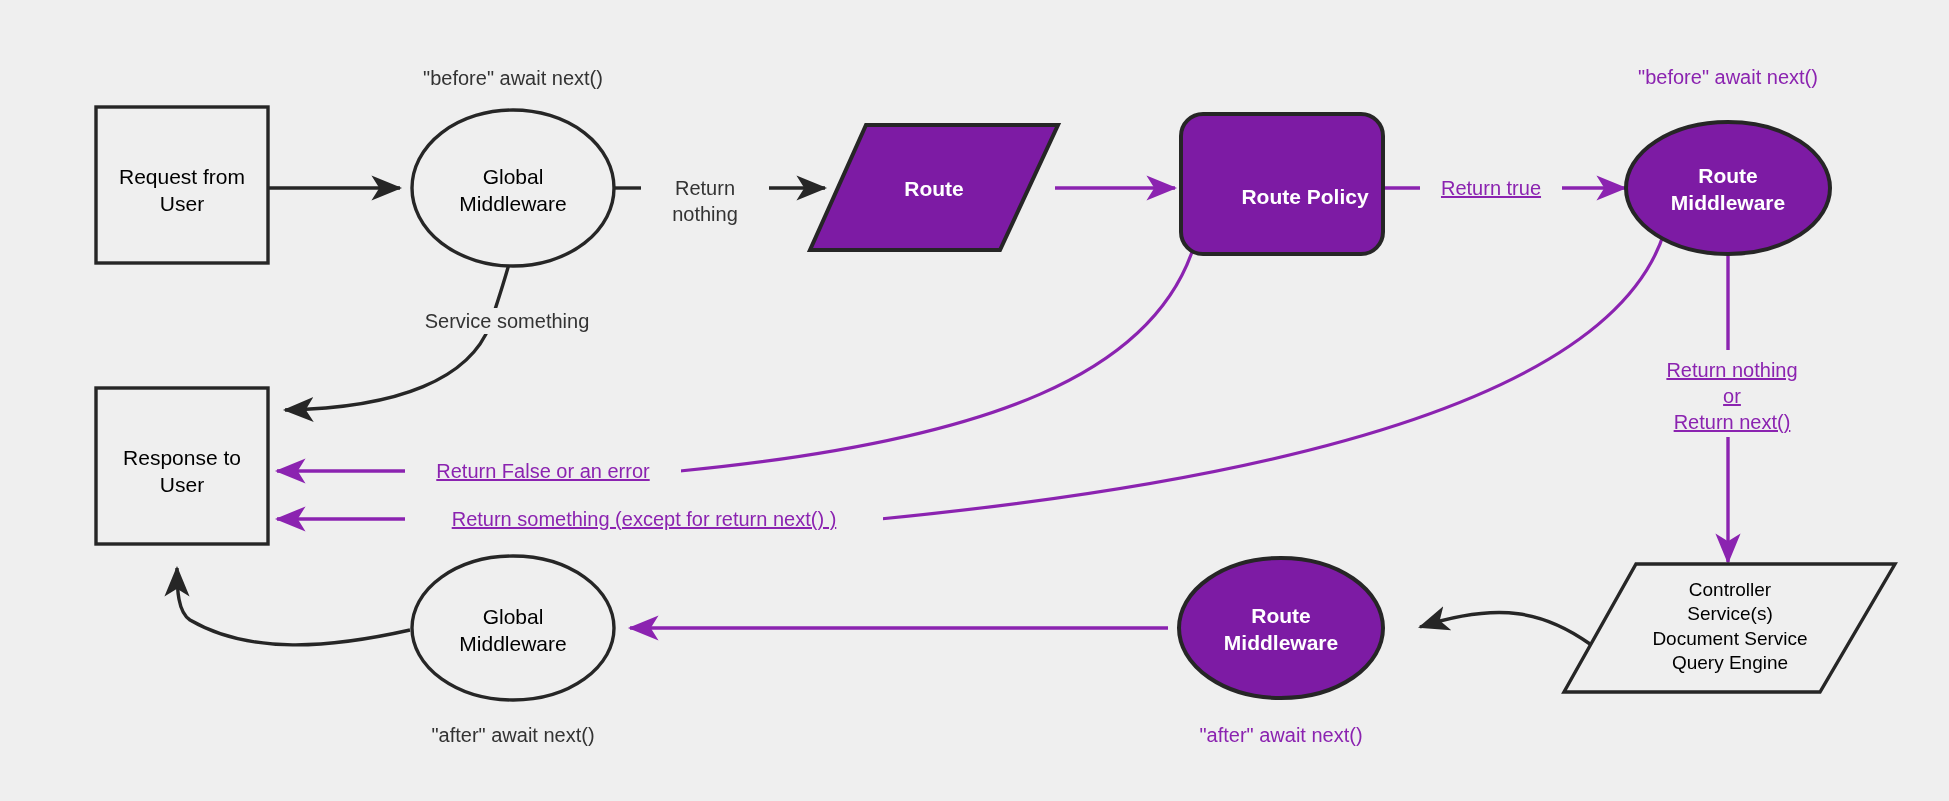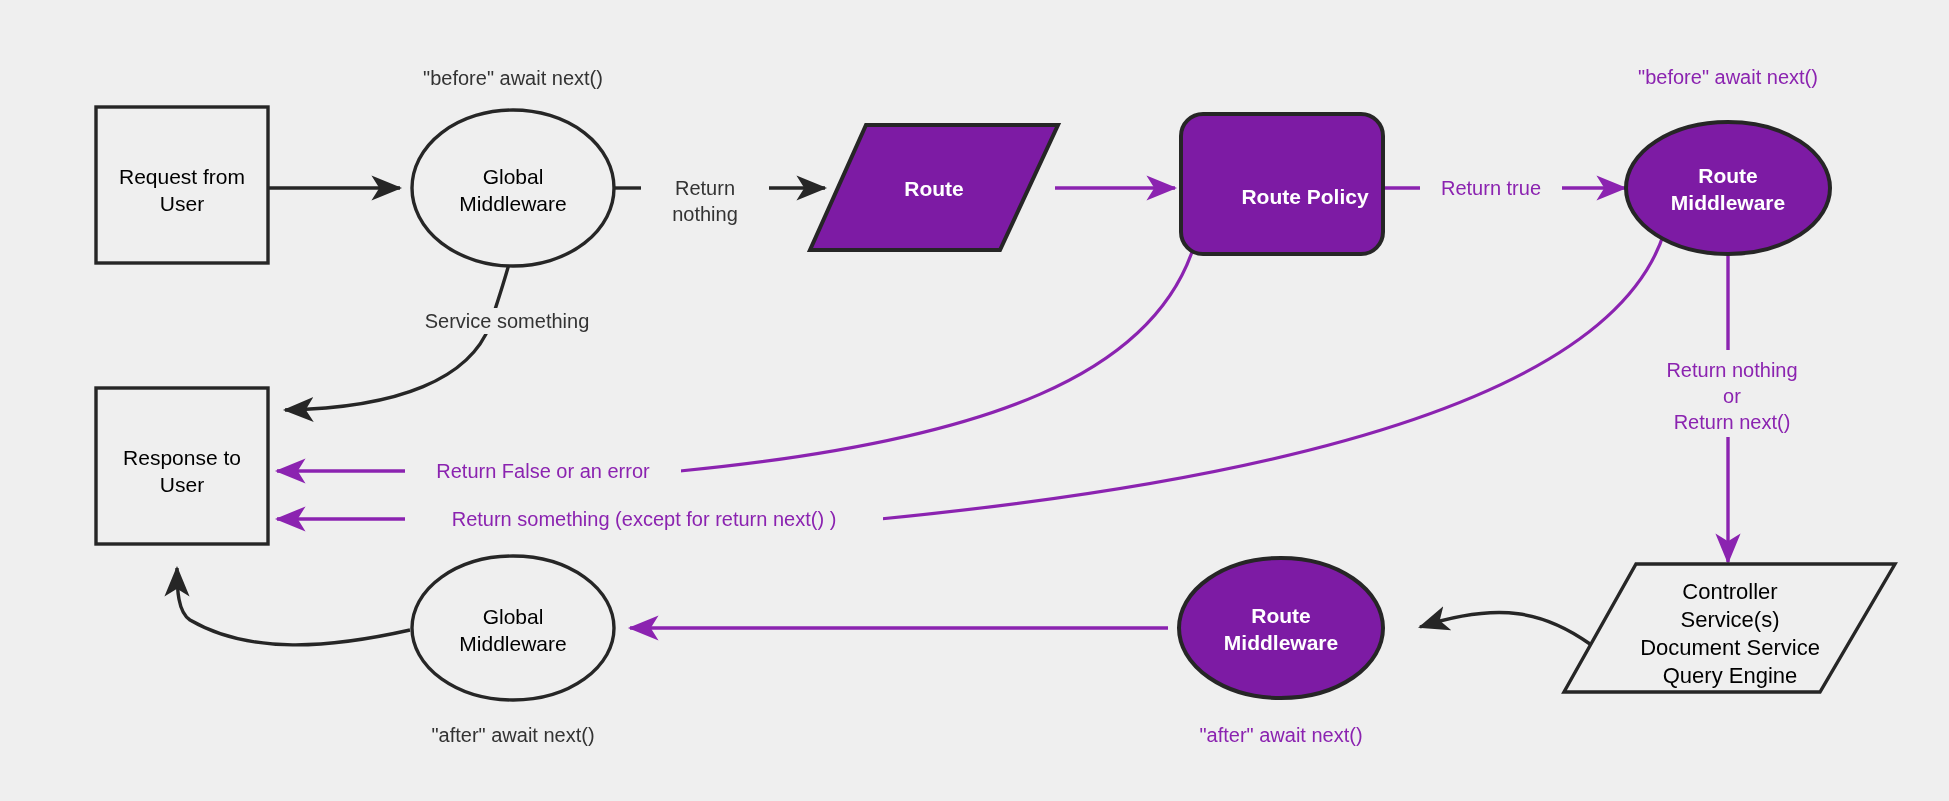--- a/index.html
+++ b/index.html
@@ -54,20 +54,21 @@
   }
   .edge-purple {
     color: #8b23b0;
     font-size: 20px;
   }
   .lbl-bg-dark {
     background: #efefef;
   }
   .lbl-bg-purple {
     background: #efefef;
+    text-decoration: underline;
   }
 </style>
 </head>
 <body>
 
 <div id="canvas">
 
   <svg class="layer" viewBox="0 0 1949 801">
     <defs>
       <marker id="arrow-dark" markerWidth="10" markerHeight="10" refX="8.4" refY="4" orient="auto" markerUnits="strokeWidth">
@@ -184,21 +185,21 @@
 
   <div class="node-label lbl-dark" style="left:96px; top:445px; width:172px;">Response to
 User</div>
 
   <div class="node-label lbl-dark" style="left:413px; top:604px; width:200px;">Global
 Middleware</div>
 
   <div class="node-label lbl-white" style="left:1181px; top:603px; width:200px;">Route
 Middleware</div>
 
-  <div class="node-label lbl-dark" style="left:1600px; top:578px; width:260px; font-size:22px;">Controller
+  <div class="node-label lbl-dark" style="left:1600px; top:578px; width:260px; font-size:19px;">Controller
 Service(s)
 Document Service
 Query Engine</div>
 
   <div class="edge-label edge-dark" style="left:363px; top:65px; width:300px;">"before" await next()</div>
 
   <div class="edge-label edge-purple" style="left:1578px; top:64px; width:300px;">"before" await next()</div>
 
   <div class="edge-label edge-dark" style="left:363px; top:722px; width:300px;">"after" await next()</div>
 

